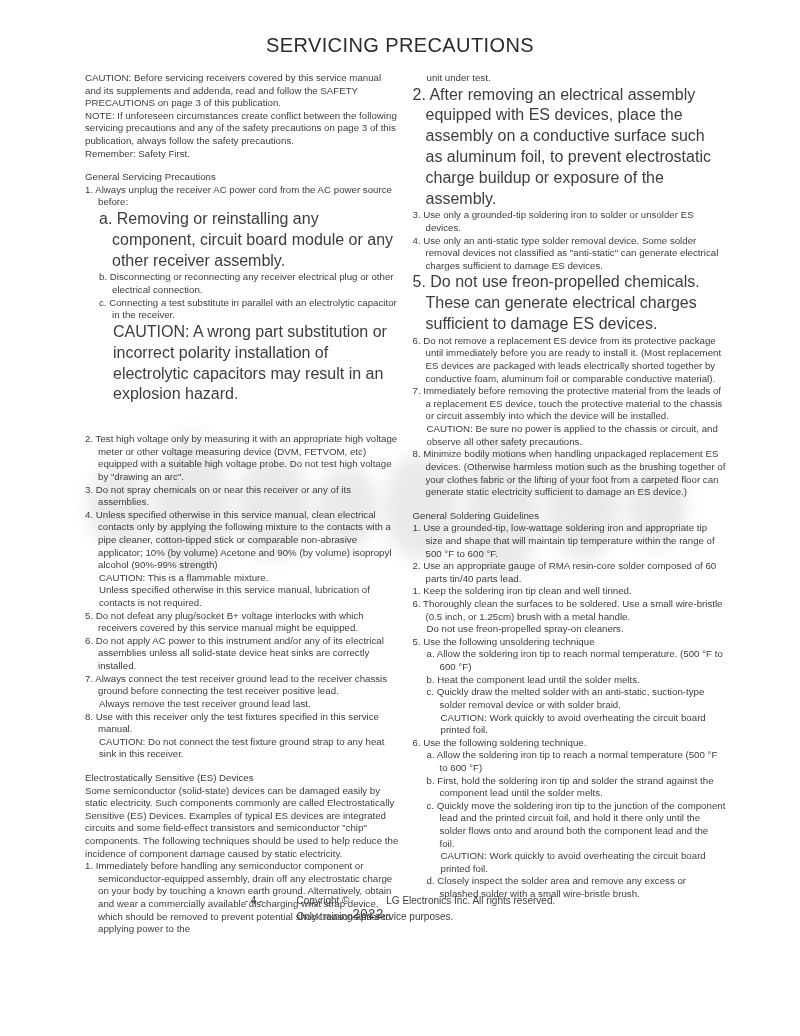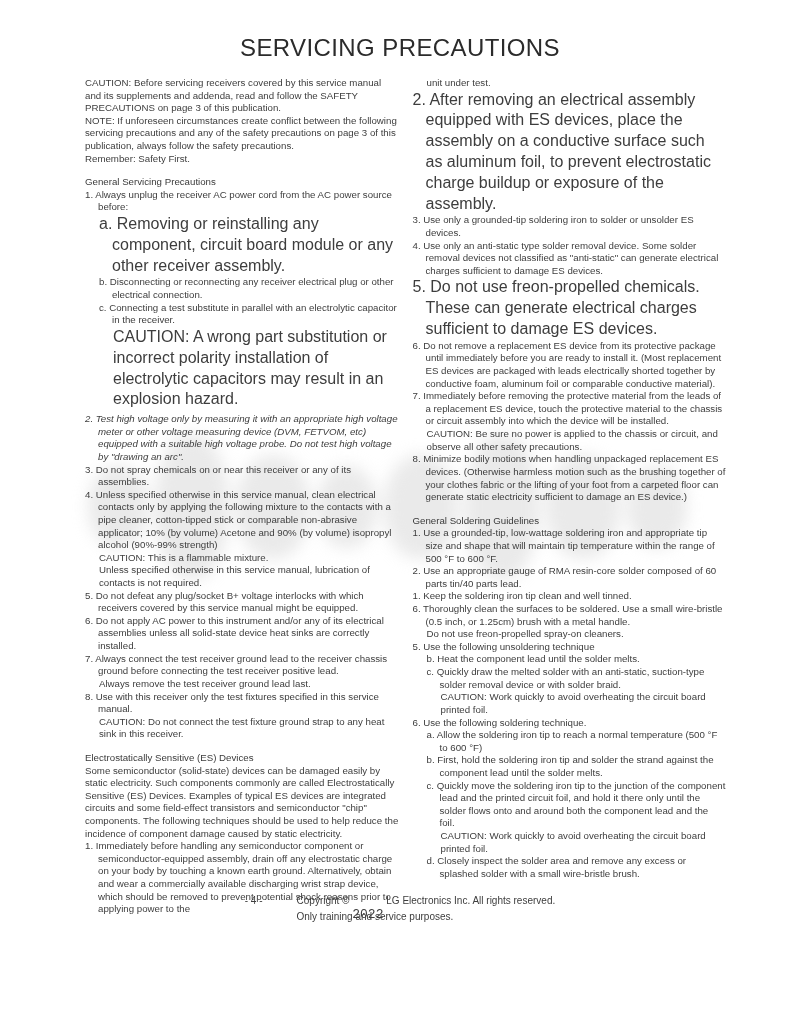--- a/index.html
+++ b/index.html
@@ -12,21 +12,21 @@
     height: 1036px;
     position: relative;
     overflow: hidden;
     font-family: "Liberation Sans", sans-serif;
     color: #3d3d3d;
   }
   .page-title {
     text-align: center;
     margin: 0;
     padding-top: 34px;
-    font-size: 24px;
+    font-size: 20px;
     font-weight: normal;
     letter-spacing: 0.4px;
     color: #2b2b2b;
   }
   .content {
     position: relative;
     z-index: 2;
     display: flex;
     gap: 14px;
     padding: 15px 74px 0 85px;
@@ -35,21 +35,21 @@
     flex: 1;
     font-size: 9.7px;
     line-height: 1.3;
   }
   .blk { margin: 0; }
   .h   { margin-top: 11px; color: #3a3a3a; }
   .n   { padding-left: 13px; text-indent: -13px; }
   .a   { margin-left: 14px; padding-left: 13px; text-indent: -13px; }
   .c   { margin-left: 14px; }
   .c2  { margin-left: 28px; }
-  .gap { margin-top: 3px; font-style: italic; }
+  .gap { margin-top: 28px; }
   .big { font-size: 16px; }
 
   .watermark {
     position: absolute;
     z-index: 1;
     top: 432px;
     left: 88px;
     width: 624px;
     height: 150px;
     display: flex;
@@ -137,20 +137,21 @@
       <p class="blk n">7. Immediately before removing the protective material from the leads of a replacement ES device, touch the protective material to the chassis or circuit assembly into which the device will be installed.</p>
       <p class="blk c">CAUTION: Be sure no power is applied to the chassis or circuit, and observe all other safety precautions.</p>
       <p class="blk n">8. Minimize bodily motions when handling unpackaged replacement ES devices. (Otherwise harmless motion such as the brushing together of your clothes fabric or the lifting of your foot from a carpeted floor can generate static electricity sufficient to damage an ES device.)</p>
       <p class="blk h">General Soldering Guidelines</p>
       <p class="blk n">1. Use a grounded-tip, low-wattage soldering iron and appropriate tip size and shape that will maintain tip temperature within the range of 500 °F to 600 °F.</p>
       <p class="blk n">2. Use an appropriate gauge of RMA resin-core solder composed of 60 parts tin/40 parts lead.</p>
       <p class="blk n">1. Keep the soldering iron tip clean and well tinned.</p>
       <p class="blk n">6. Thoroughly clean the surfaces to be soldered. Use a small wire-bristle (0.5 inch, or 1.25cm) brush with a metal handle.</p>
       <p class="blk c">Do not use freon-propelled spray-on cleaners.</p>
       <p class="blk n">5. Use the following unsoldering technique</p>
+      <p class="blk a">a. Allow the soldering iron tip to reach normal temperature. (500 °F to 600 °F)</p>
       <p class="blk a">b. Heat the component lead until the solder melts.</p>
       <p class="blk a">c. Quickly draw the melted solder with an anti-static, suction-type solder removal device or with solder braid.</p>
       <p class="blk c2">CAUTION: Work quickly to avoid overheating the circuit board printed foil.</p>
       <p class="blk n">6. Use the following soldering technique.</p>
       <p class="blk a">a. Allow the soldering iron tip to reach a normal temperature (500 °F to 600 °F)</p>
       <p class="blk a">b. First, hold the soldering iron tip and solder the strand against the component lead until the solder melts.</p>
       <p class="blk a">c. Quickly move the soldering iron tip to the junction of the component lead and the printed circuit foil, and hold it there only until the solder flows onto and around both the component lead and the foil.</p>
       <p class="blk c2">CAUTION: Work quickly to avoid overheating the circuit board printed foil.</p>
       <p class="blk a">d. Closely inspect the solder area and remove any excess or splashed solder with a small wire-bristle brush.</p>
     </div>

